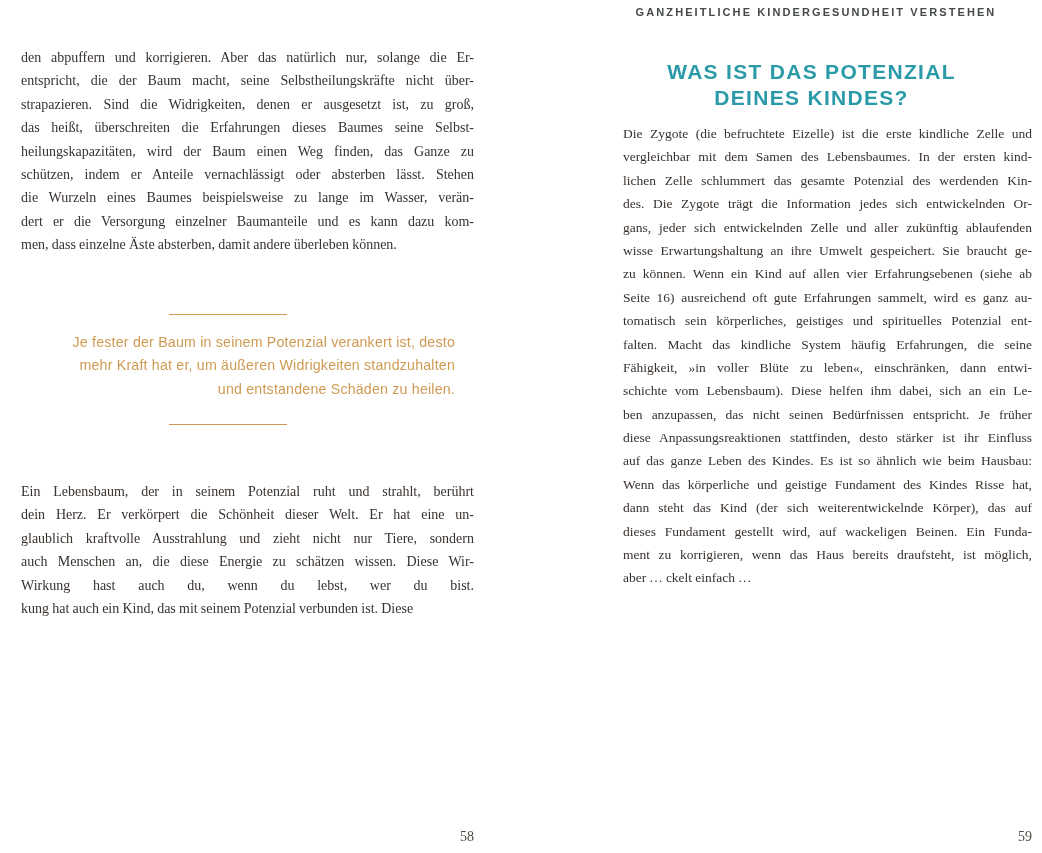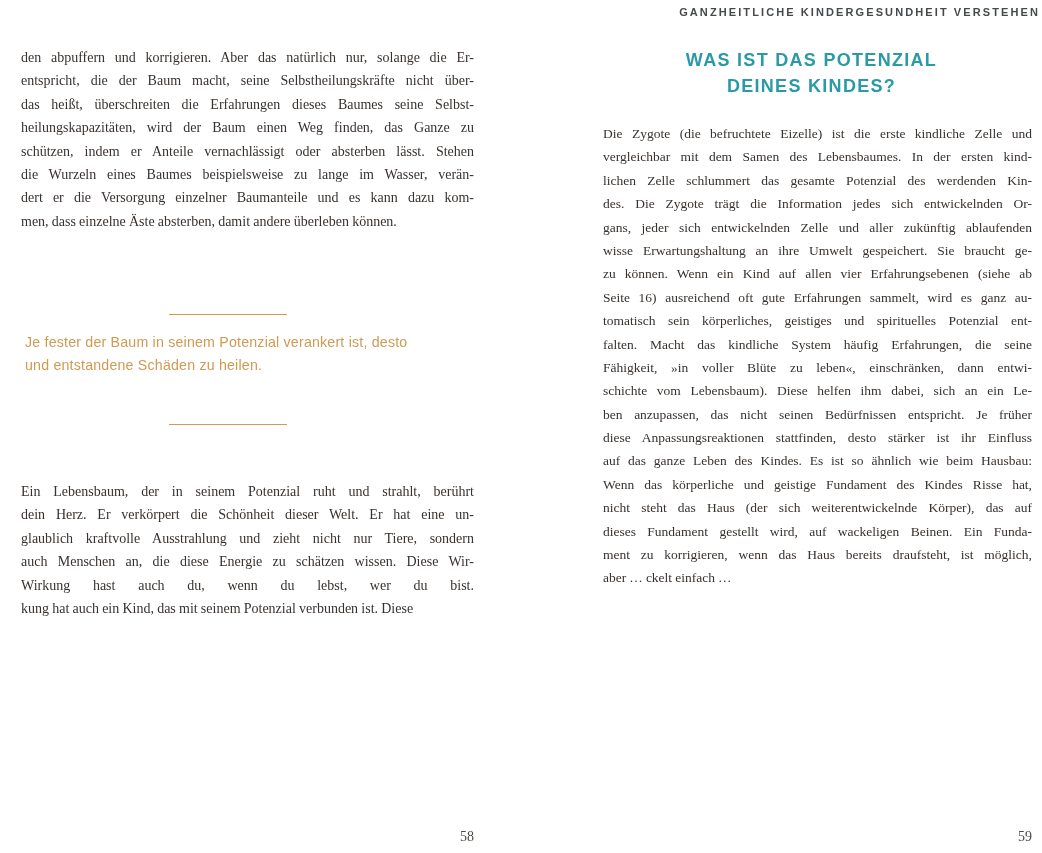--- a/index.html
+++ b/index.html
@@ -13,21 +13,21 @@
     height: 853px;
     background: var(--page_bg, #ffffff);
     font-family: "Liberation Serif", serif;
     overflow: hidden;
   }
   .running-header {
     position: absolute;
     top: 6px;
     left: 592px;
     width: 448px;
-    text-align: right;
+    text-align: center;
     font-family: "Liberation Sans", sans-serif;
     font-size: 11px;
     font-weight: 600;
     letter-spacing: 2.1px;
     color: var(--header_text, #45494b);
     white-space: nowrap;
   }
   .page {
     position: absolute;
     top: 0;
@@ -49,21 +49,21 @@
   .body-para .line {
     height: 23.4px;
     overflow: hidden;
     text-align: justify;
     text-align-last: justify;
   }
   .body-para .line:last-child { text-align-last: left; }
 
   .para-1 { top: 46px; }
   .para-2 { top: 480px; }
-  .para-3 { top: 122px; }
+  .para-3 { top: 122px; margin-left: 20px; }
 
   .quote-rule {
     position: absolute;
     left: 160px;
     width: 118px;
     height: 0;
     border-top: 1.5px solid var(--orange, #c99a55);
   }
   .quote-rule-top    { top: 314px; }
   .quote-rule-bottom { top: 424px; }
@@ -74,33 +74,33 @@
     width: 430px;
     font-family: "Liberation Sans", sans-serif;
     font-size: 14.2px;
     line-height: 23.4px;
     letter-spacing: 0.2px;
     color: var(--orange, #cf9a52);
   }
   .quote-text .line {
     height: 23.4px;
     overflow: hidden;
-    text-align: left;
+    text-align: right;
   }
 
   .chapter-heading {
     position: absolute;
     top: 47px;
     left: 0;
     right: 0;
-    margin: 0;
+    margin: 12px;
     text-align: center;
     font-family: "Liberation Sans", sans-serif;
     font-weight: 700;
-    font-size: 18px;
+    font-size: 21px;
     line-height: 26px;
     letter-spacing: 1.3px;
     color: var(--teal, #2a9aa8);
   }
 
   .page-number {
     position: absolute;
     top: 829px;
     left: 0;
     right: 0;
@@ -115,32 +115,34 @@
 
 <div class="spread">
 
   <header class="running-header">GANZHEITLICHE KINDERGESUNDHEIT VERSTEHEN</header>
 
   <section class="page page-left">
 
     <div class="body-para para-1">
         <div class="line">den abpuffern und korrigieren. Aber das natürlich nur, solange die Er-</div>
         <div class="line">entspricht, die der Baum macht, seine Selbstheilungskräfte nicht über-</div>
+        <div class="line">strapazieren. Sind die Widrigkeiten, denen er ausgesetzt ist, zu groß,</div>
         <div class="line">das heißt, überschreiten die Erfahrungen dieses Baumes seine Selbst-</div>
         <div class="line">heilungskapazitäten, wird der Baum einen Weg finden, das Ganze zu</div>
         <div class="line">schützen, indem er Anteile vernachlässigt oder absterben lässt. Stehen</div>
         <div class="line">die Wurzeln eines Baumes beispielsweise zu lange im Wasser, verän-</div>
         <div class="line">dert er die Versorgung einzelner Baumanteile und es kann dazu kom-</div>
         <div class="line">men, dass einzelne Äste absterben, damit andere überleben können.</div>
       </div>
 
     <div class="quote-rule quote-rule-top"></div>
 
     <div class="quote-text">
         <div class="line">Je fester der Baum in seinem Potenzial verankert ist, desto</div>
+        <div class="line">mehr Kraft hat er, um äußeren Widrigkeiten standzuhalten</div>
         <div class="line">und entstandene Schäden zu heilen.</div>
       </div>
 
     <div class="quote-rule quote-rule-bottom"></div>
 
     <div class="body-para para-2">
         <div class="line">Ein Lebensbaum, der in seinem Potenzial ruht und strahlt, berührt</div>
         <div class="line">dein Herz. Er verkörpert die Schönheit dieser Welt. Er hat eine un-</div>
         <div class="line">glaublich kraftvolle Ausstrahlung und zieht nicht nur Tiere, sondern</div>
         <div class="line">auch Menschen an, die diese Energie zu schätzen wissen. Diese Wir-</div>
@@ -168,21 +170,21 @@
         <div class="line">zu können. Wenn ein Kind auf allen vier Erfahrungsebenen (siehe ab</div>
         <div class="line">Seite 16) ausreichend oft gute Erfahrungen sammelt, wird es ganz au-</div>
         <div class="line">tomatisch sein körperliches, geistiges und spirituelles Potenzial ent-</div>
         <div class="line">falten. Macht das kindliche System häufig Erfahrungen, die seine</div>
         <div class="line">Fähigkeit, »in voller Blüte zu leben«, einschränken, dann entwi-</div>
         <div class="line">schichte vom Lebensbaum). Diese helfen ihm dabei, sich an ein Le-</div>
         <div class="line">ben anzupassen, das nicht seinen Bedürfnissen entspricht. Je früher</div>
         <div class="line">diese Anpassungsreaktionen stattfinden, desto stärker ist ihr Einfluss</div>
         <div class="line">auf das ganze Leben des Kindes. Es ist so ähnlich wie beim Hausbau:</div>
         <div class="line">Wenn das körperliche und geistige Fundament des Kindes Risse hat,</div>
-        <div class="line">nicht steht das Haus (der sich weiterentwickelnde Körper), das auf</div>
+        <div class="line">dann steht das Kind (der sich weiterentwickelnde Körper), das auf</div>
         <div class="line">dieses Fundament gestellt wird, auf wackeligen Beinen. Ein Funda-</div>
         <div class="line">ment zu korrigieren, wenn das Haus bereits draufsteht, ist möglich,</div>
         <div class="line">aber … ckelt einfach …</div>
       </div>
 
     <div class="page-number">59</div>
   </section>
 
 </div>
 

